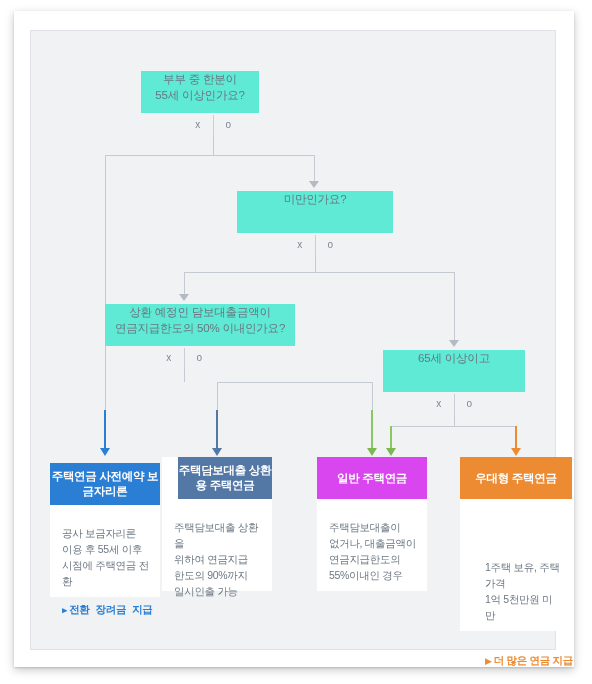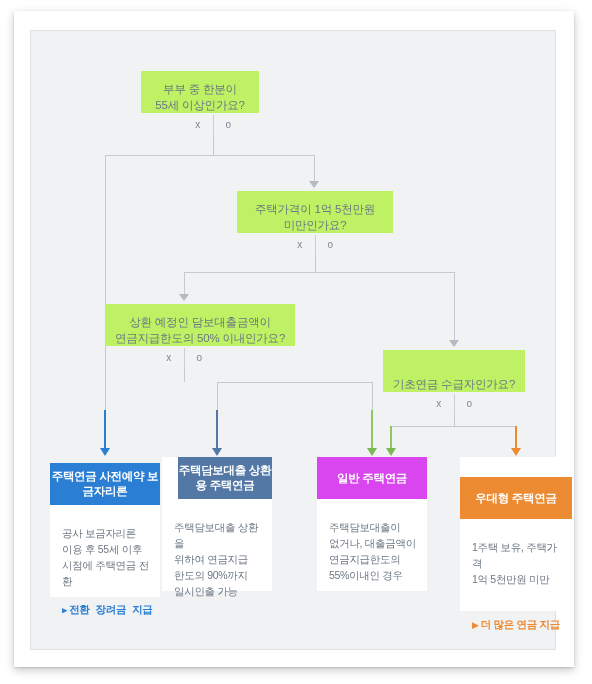--- a/index.html
+++ b/index.html
@@ -18,26 +18,26 @@
   #panel{
     position:absolute;left:16px;top:19px;
     width:526px;height:620px;
     background:#f0f2f4;
     border:1px solid #dfe3e7;
     box-sizing:border-box;
   }
   
   .dbox{
     position:absolute;
-    background:#bef264;
+    background:#5eead4;
     color:#6a7683;
     font-size:11.5px;
     line-height:16px;
     text-align:center;
-    display:flex;align-items:flex-end;justify-content:center;
+    display:flex;align-items:flex-start;justify-content:center;
     letter-spacing:-.2px;
     box-sizing:border-box;
   }
   .dbox span{display:block;}
   
   .xo{
     position:absolute;
     height:20px;
     display:flex;
     align-items:center;
@@ -123,21 +123,20 @@
 
     <div class="ln lnh" style="left:74px;top:124px;width:209px;"></div>
 
     <div class="ln lnv" style="left:74px;top:124px;height:255px;"></div>
 
     <div class="ln lnv" style="left:283px;top:124px;height:26px;"></div>
     <div class="arrow" style="left:278px;top:150px;"></div>
 
     <div class="dbox" style="left:206px;top:160px;width:156px;height:42px;">
       <div>
-        <span>주택가격이 1억 5천만원</span>
         <span>미만인가요?</span>
       </div>
     </div>
     <div class="xo" style="left:254px;top:204px;width:60px;">
       <div class="cell x">x</div>
       <div class="cell o">o</div>
     </div>
     <div class="ln lnv" style="left:284px;top:224px;height:17px;"></div>
     <div class="ln lnh" style="left:153px;top:241px;width:270px;"></div>
 
@@ -159,21 +158,21 @@
     </div>
     <div class="ln lnv" style="left:153px;top:337px;height:14px;"></div>
     <div class="ln lnh" style="left:186px;top:351px;width:155px;"></div>
 
     <div class="ln lnv" style="left:186px;top:351px;height:28px;"></div>
 
     <div class="ln lnv" style="left:341px;top:351px;height:28px;"></div>
 
     <div class="dbox" style="left:352px;top:319px;width:142px;height:42px;">
       <div>
-        <span>기초연금 수급자인가요?</span>
+        <span>65세 이상이고</span>
       </div>
     </div>
     <div class="xo" style="left:393px;top:363px;width:60px;">
       <div class="cell x">x</div>
       <div class="cell o">o</div>
     </div>
     <div class="ln lnv" style="left:423px;top:383px;height:12px;"></div>
     <div class="ln lnh" style="left:360px;top:395px;width:125px;"></div>
 
     <div class="ln lnv" style="left:360px;top:395px;height:18px;"></div>
@@ -236,27 +235,27 @@
       </div>
       <div class="bd">
         <div>주택담보대출이</div>
         <div>없거나, 대출금액이</div>
         <div>연금지급한도의</div>
         <div>55%이내인 경우</div>
       </div>
     </div>
 
     <div class="card" style="left:429px;top:426px;width:112px;">
-      <div class="hd" style="background:#ed8b33;margin-top:20px;">
+      <div class="hd" style="background:#ed8b33;">
         <div>
           <span>우대형</span>
           <span>주택연금</span>
         </div>
       </div>
-      <div class="bd" style="padding-left:12px;">
+      <div class="bd" style="padding-left:25px;margin-top:40px;">
         <div>1주택 보유, 주택가격</div>
         <div>1억 5천만원 미만</div>
         <div class="note" style="color:#ed8b33;margin-top:29px;">
           <span class="tri">▶</span><span>더 많은 연금 지급</span>
         </div>
       </div>
     </div>
 
   </div>
 </div>

